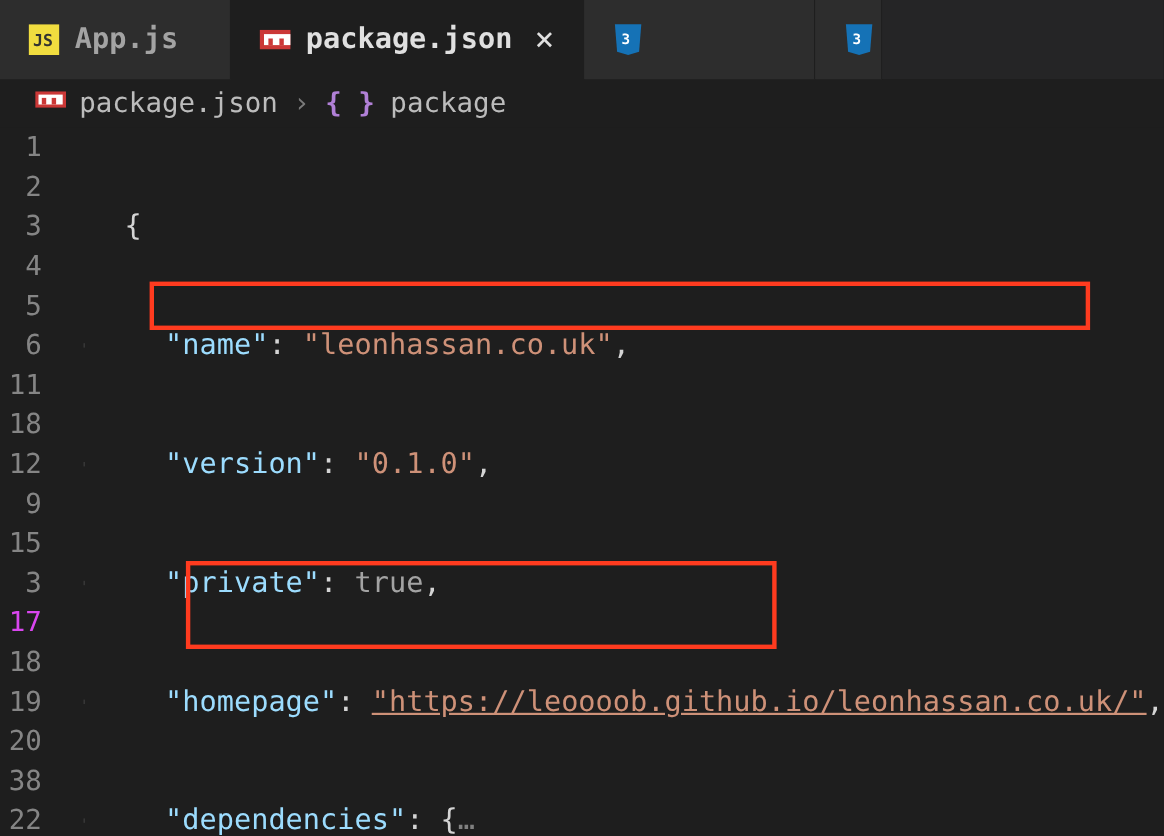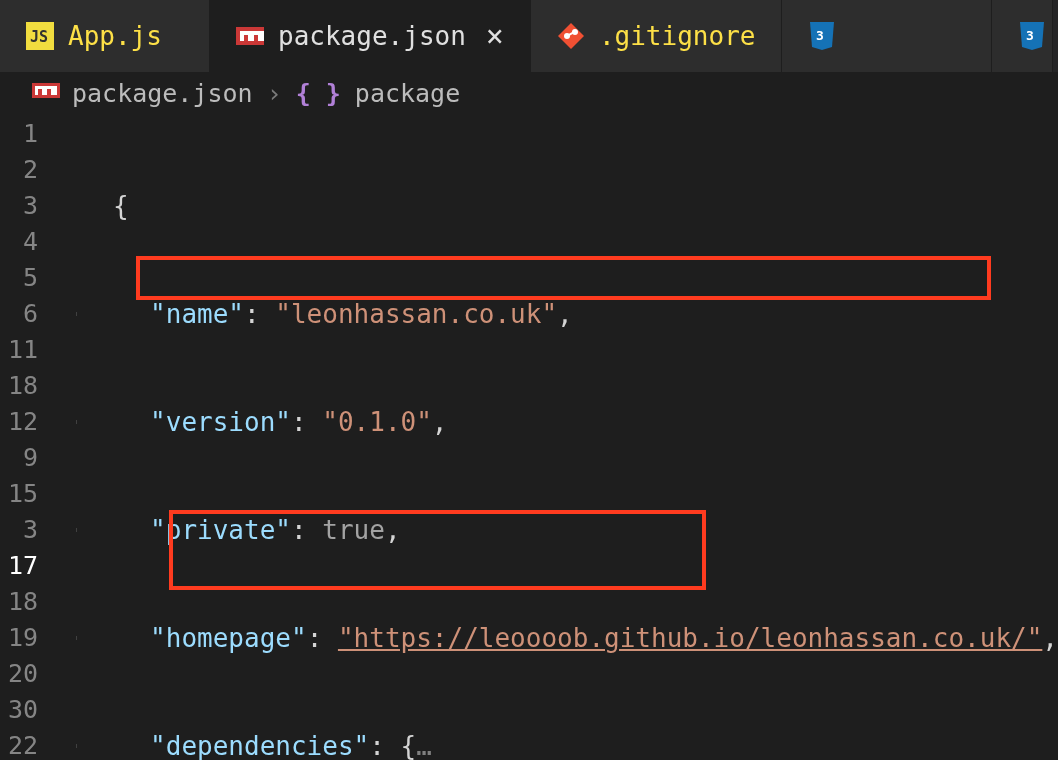--- a/index.html
+++ b/index.html
@@ -17,30 +17,30 @@
     background: #252526;
   }
   .tab {
     display: flex;
     align-items: center;
     gap: 14px;
     padding: 0 26px;
     min-width: 210px;
     background: #2d2d2d;
     border-right: 1px solid #1e1e1e;
-    color: #fde047;
+    color: #a3a3a3;
     font-size: 26px;
     cursor: pointer;
   }
   .tab.active {
     background: #1e1e1e;
     color: #e0e0e0;
   }
   .tab .icon { width: 28px; height: 28px; display:flex; align-items:center; justify-content:center; }
-  .tab .label { white-space: nowrap; }
+  .tab .label { white-space: nowrap; font-weight: bold; }
   .tab .close {
     margin-left: 6px;
     font-size: 30px;
     color: #e0e0e0;
     line-height: 1;
   }
   .tab.trunc { min-width: 50px; padding-right: 6px; }
 
   
   .breadcrumb {
@@ -103,21 +103,21 @@
     border-left:1px solid #404040;
   }
   .noguide { display:inline-block; width:37px; }
 
   .key   { color: #9cdcfe; }
   .str   { color: #ce9178; }
   .bool  { color: #a3a3a3; }
   .pun   { color: #d4d4d4; }
   .link  { text-decoration: underline; }
   .ellip { color: #808080; }
-  .gutter .ln.current { color: #ffffff; }
+  .gutter .ln.current { color: #d946ef; }
 
   
   .hl {
     position: absolute;
     border: 4px solid #ff3b1f;
     pointer-events: none;
   }
 
   
   svg { display:block; }
@@ -143,31 +143,20 @@
           <rect width="34" height="18" fill="#cb3837"></rect>
           <rect x="4" y="4" width="26" height="10" fill="#fff"></rect>
           <rect x="8" y="8" width="4" height="6" fill="#cb3837"></rect>
           <rect x="18" y="8" width="4" height="6" fill="#cb3837"></rect>
         </svg>
     </span>
     <span class="label">package.json</span>
     <span class="close">×</span>
   </div>
 
-  <div class="tab">
-    <span class="icon">
-      <svg width="28" height="28">
-          <polygon points="14,1 27,14 14,27 1,14" fill="#f05033"></polygon>
-          <circle cx="10" cy="14" r="3" fill="#fff"></circle>
-          <circle cx="18" cy="10" r="3" fill="#fff"></circle>
-          <rect x="12" y="11" width="6" height="2" fill="#fff" transform="rotate(-30 14 14)"></rect>
-        </svg>
-    </span>
-    <span class="label">.gitignore</span>
-  </div>
 
   <div class="tab">
     <span class="icon">
       <svg width="26" height="30">
           <polygon points="1,1 25,1 23,26 13,29 3,26" fill="#1572b6"></polygon>
           <text x="7" y="19" font-size="13" font-weight="700" fill="#fff">3</text>
         </svg>
     </span>
   </div>
 
@@ -208,21 +197,21 @@
     <div class="ln">11</div>
     <div class="ln">18</div>
     <div class="ln">12</div>
     <div class="ln">9</div>
     <div class="ln">15</div>
     <div class="ln">3</div>
     <div class="ln current">17</div>
     <div class="ln">18</div>
     <div class="ln">19</div>
     <div class="ln">20</div>
-    <div class="ln">30</div>
+    <div class="ln">38</div>
     <div class="ln">22</div>
   </div>
 
   <div class="code">
     <div class="codeline"><span class="noguide"></span><span class="pun">{</span></div>
     <div class="codeline"><span class="guide"></span><span class="noguide"></span><span class="key">"name"</span><span class="pun">: </span><span class="str">"leonhassan.co.uk"</span><span class="pun">,</span></div>
     <div class="codeline"><span class="guide"></span><span class="noguide"></span><span class="key">"version"</span><span class="pun">: </span><span class="str">"0.1.0"</span><span class="pun">,</span></div>
     <div class="codeline"><span class="guide"></span><span class="noguide"></span><span class="key">"private"</span><span class="pun">: </span><span class="bool">true</span><span class="pun">,</span></div>
     <div class="codeline"><span class="guide"></span><span class="noguide"></span><span class="key">"homepage"</span><span class="pun">: </span><span class="str link">"https://leoooob.github.io/leonhassan.co.uk/"</span><span class="pun">,</span></div>
     <div class="codeline"><span class="guide"></span><span class="noguide"></span><span class="key">"dependencies"</span><span class="pun">: </span><span class="pun">{</span><span class="ellip">…</span></div>

